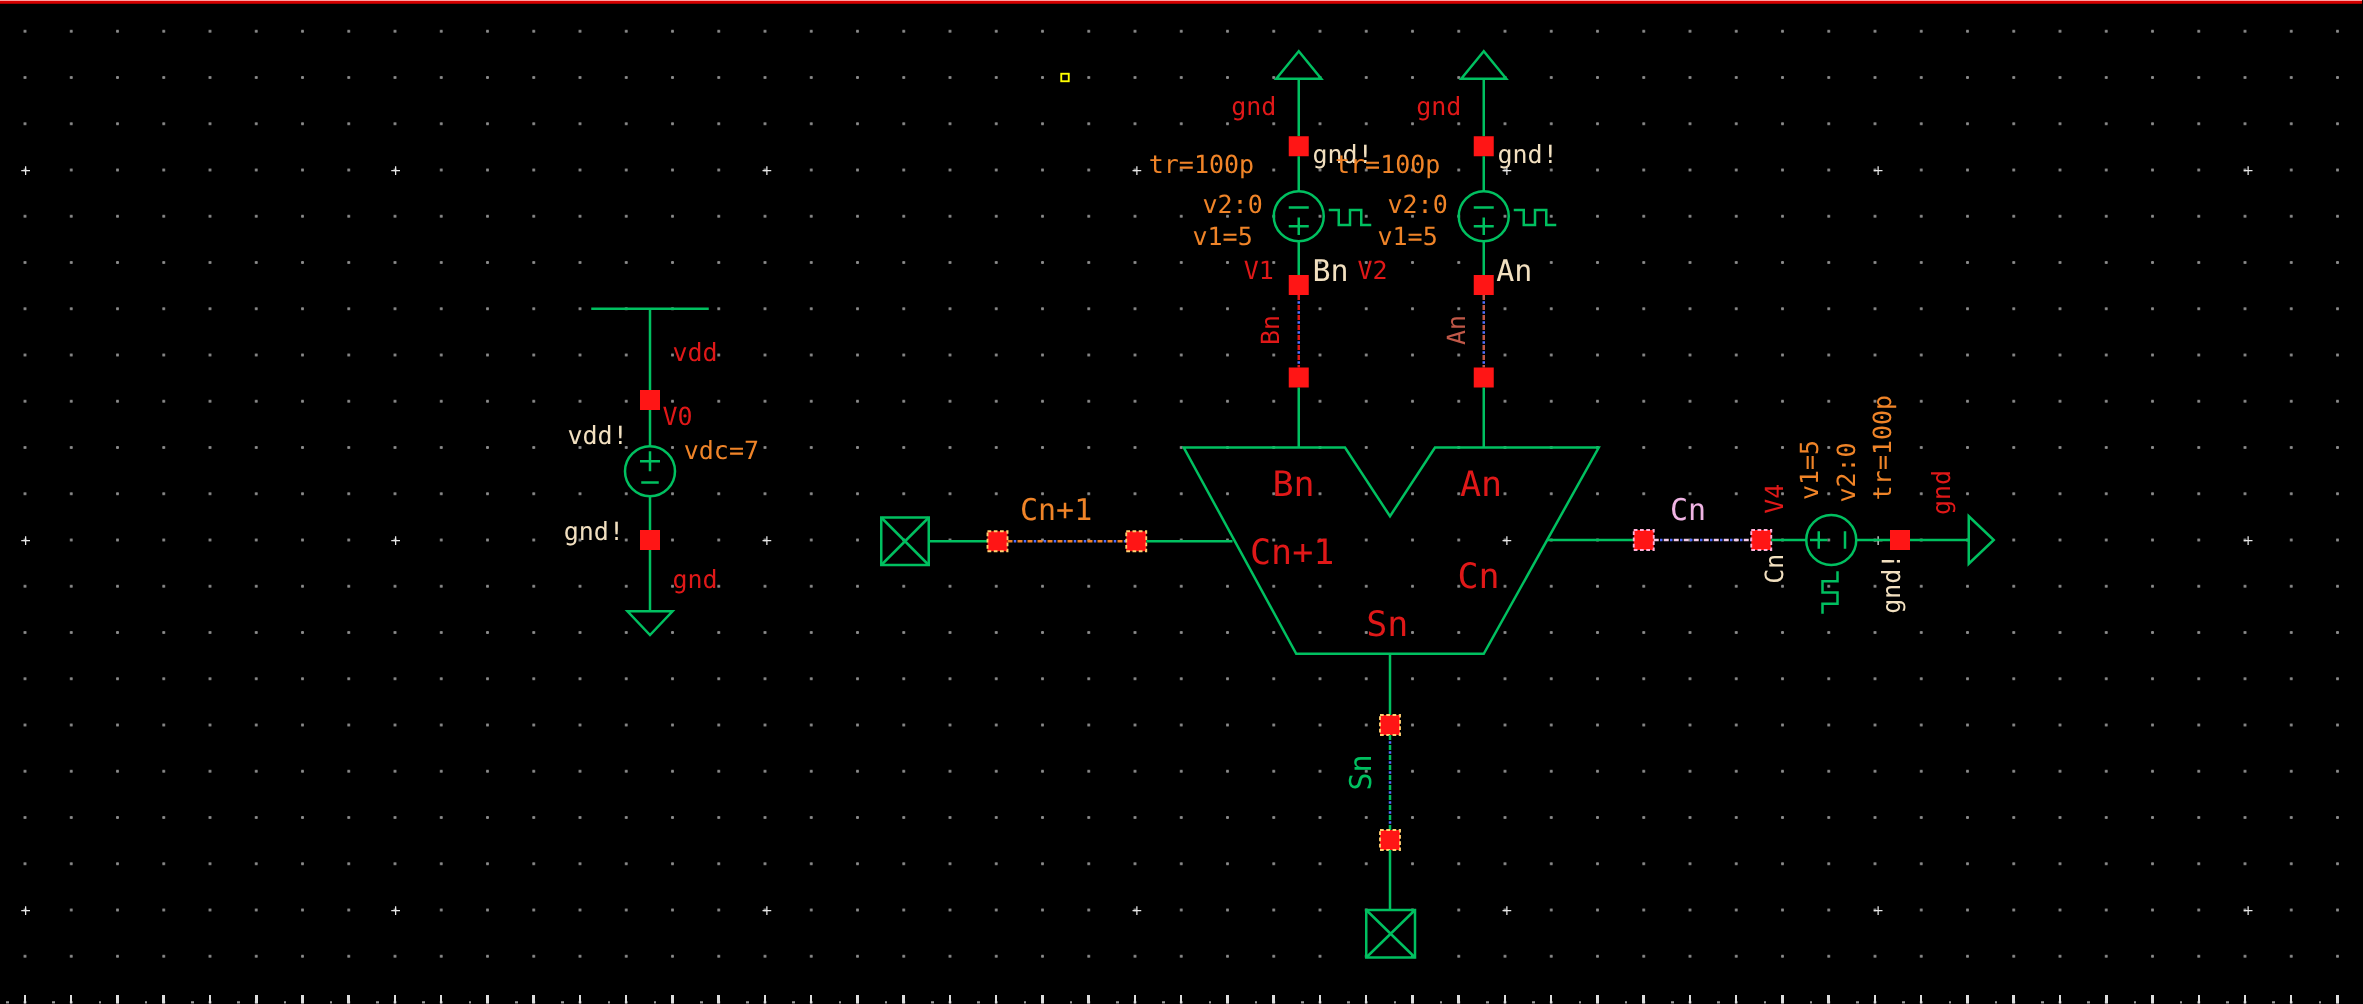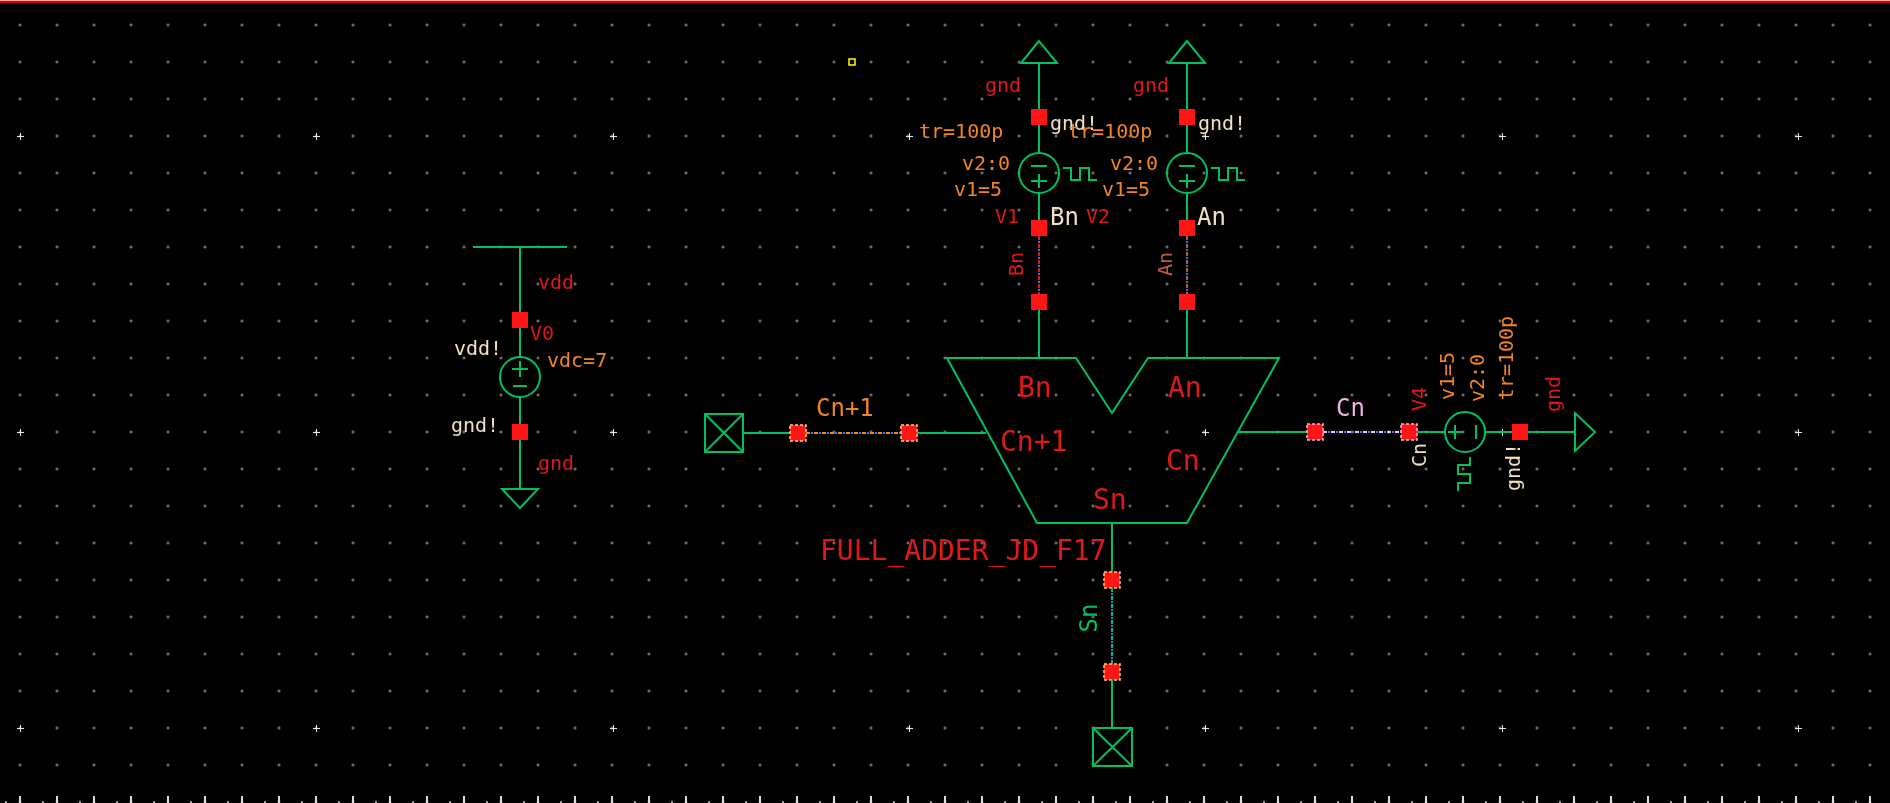--- a/index.html
+++ b/index.html
@@ -194,21 +194,20 @@
   <div class="lbl t20 orange" style="left:1102px;top:179px;">v1=5</div>
   <div class="lbl t20 red" style="left:1086px;top:206px;">V2</div>
   <div class="lbl t24 cream" style="left:1197px;top:205px;">An</div>
   <div class="lbl t20 salmon rot" style="left:1165px;top:264px;">An</div>
 
   <div class="lbl t28 red" style="left:1018px;top:374px;">Bn</div>
   <div class="lbl t28 red" style="left:1168px;top:374px;">An</div>
   <div class="lbl t28 red" style="left:1000px;top:428px;">Cn+1</div>
   <div class="lbl t28 red" style="left:1166px;top:447px;">Cn</div>
   <div class="lbl t28 red" style="left:1093px;top:486px;">Sn</div>
-  <div class="lbl t28 red" style="left:820px;top:537px;">FULL_ADDER_JD_F17</div>
 
   <div class="lbl t24 orange" style="left:816px;top:396px;">Cn+1</div>
   <div class="lbl t24 green rot" style="left:1089px;top:618px;">Sn</div>
   <div class="lbl t24 pink" style="left:1336px;top:396px;">Cn</div>
 
   <div class="lbl t20 red rot" style="left:1419px;top:399px;">V4</div>
   <div class="lbl t20 cream rot" style="left:1419px;top:455px;">Cn</div>
   <div class="lbl t20 orange rot" style="left:1447px;top:376px;">v1=5</div>
   <div class="lbl t20 orange rot" style="left:1477px;top:378px;">v2:0</div>
   <div class="lbl t20 orange rot" style="left:1506px;top:358px;">tr=100p</div>

